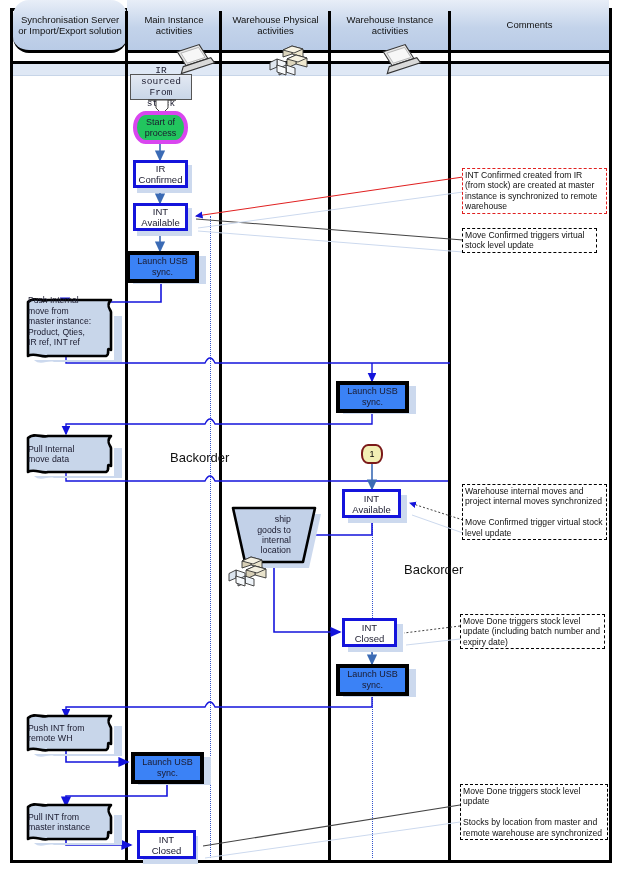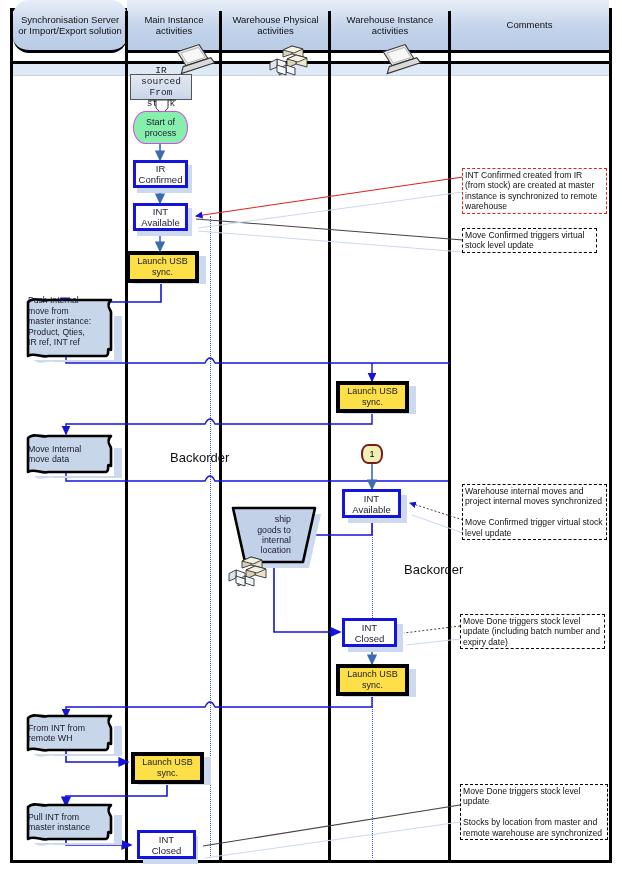--- a/index.html
+++ b/index.html
@@ -60,31 +60,31 @@
     pointer-events: none;
   }
   
   .box-blue {
     border: 3px solid #1414dc;
     background: #ffffff;
   }
   
   .box-black {
     border: 4px solid #000;
-    background: #fde047;
+    background: #3b82f6;
   }
   .shadow-blue {
     position: absolute;
     background: #ccd9ee;
     z-index: 0;
   }
   
   .terminator {
-    border: 1px solid #d946ef;
-    background: #86efac;
+    border: 4px solid #d946ef;
+    background: #22c55e;
     border-radius: 14px/18px;
   }
   
   .connector-num {
     border: 2.5px solid #7b1a1a;
     background: #f2efb4;
     border-radius: 7px/9px;
     font-size: 9px;
   }
   
@@ -302,21 +302,21 @@
   </div>
 
   <div class="shape" style="left:18px; top:434px; width:100px; height:40px;">
     <svg class="shapesvg" width="108" height="48" viewBox="0 0 108 48">
       <path d="M16,42 C22,48 30,42 36,44 L104,44 L104,14 L96,14 L96,42 Z" fill="#ccd9ee" stroke="none"></path>
       <path d="M10,4 C16,-2 24,4 30,2 L93,2 C87,8 93,12 93,14 L93,32
                C87,28 93,36 88,38 L30,38 C24,40 16,34 10,38 Z" fill="#c8d6ea" stroke="#000" stroke-width="2.6" stroke-linejoin="round"></path>
     </svg>
     <div style="position:absolute; left:10px; top:2px; width:78px; height:36px;
                 display:flex; align-items:center; font-size:8.8px; line-height:10.4px;
-                color:#1a1a2e; white-space:pre-line;">Move Internal
+                color:#1a1a2e; white-space:pre-line;">Pull Internal
 move data</div>
   </div>
 
   <div class="shadow-blue" style="left:343px; top:386px; width:73px; height:28px;"></div>
   <div class="shape box-black" style="left:336px; top:381px; width:73px; height:32px;">
     <div class="shape-label" style="font-size:9px;">Launch USB sync.</div>
   </div>
 
   <div class="shape connector-num" style="left:361px; top:444px; width:22px; height:20px;
         display:flex;align-items:center;justify-content:center;">
@@ -368,21 +368,21 @@
   </div>
 
   <div class="shape" style="left:18px; top:714px; width:100px; height:38px;">
     <svg class="shapesvg" width="108" height="46" viewBox="0 0 108 46">
       <path d="M16,40 C22,46 30,40 36,42 L104,42 L104,12 L96,12 L96,40 Z" fill="#ccd9ee" stroke="none"></path>
       <path d="M10,4 C16,-2 24,4 30,2 L93,2 C87,8 93,12 93,14 L93,30
                C87,26 93,34 88,36 L30,36 C24,38 16,32 10,36 Z" fill="#c8d6ea" stroke="#000" stroke-width="2.6" stroke-linejoin="round"></path>
     </svg>
     <div style="position:absolute; left:10px; top:2px; width:78px; height:34px;
                 display:flex; align-items:center; font-size:8.8px; line-height:10.4px;
-                color:#1a1a2e; white-space:pre-line;">From INT from
+                color:#1a1a2e; white-space:pre-line;">Push INT from
 remote WH</div>
   </div>
 
   <div class="shadow-blue" style="left:138px; top:757px; width:73px; height:28px;"></div>
   <div class="shape box-black" style="left:131px; top:752px; width:73px; height:32px;">
     <div class="shape-label" style="font-size:9px;">Launch USB sync.</div>
   </div>
 
   <div class="shape" style="left:18px; top:803px; width:100px; height:38px;">
     <svg class="shapesvg" width="108" height="46" viewBox="0 0 108 46">

